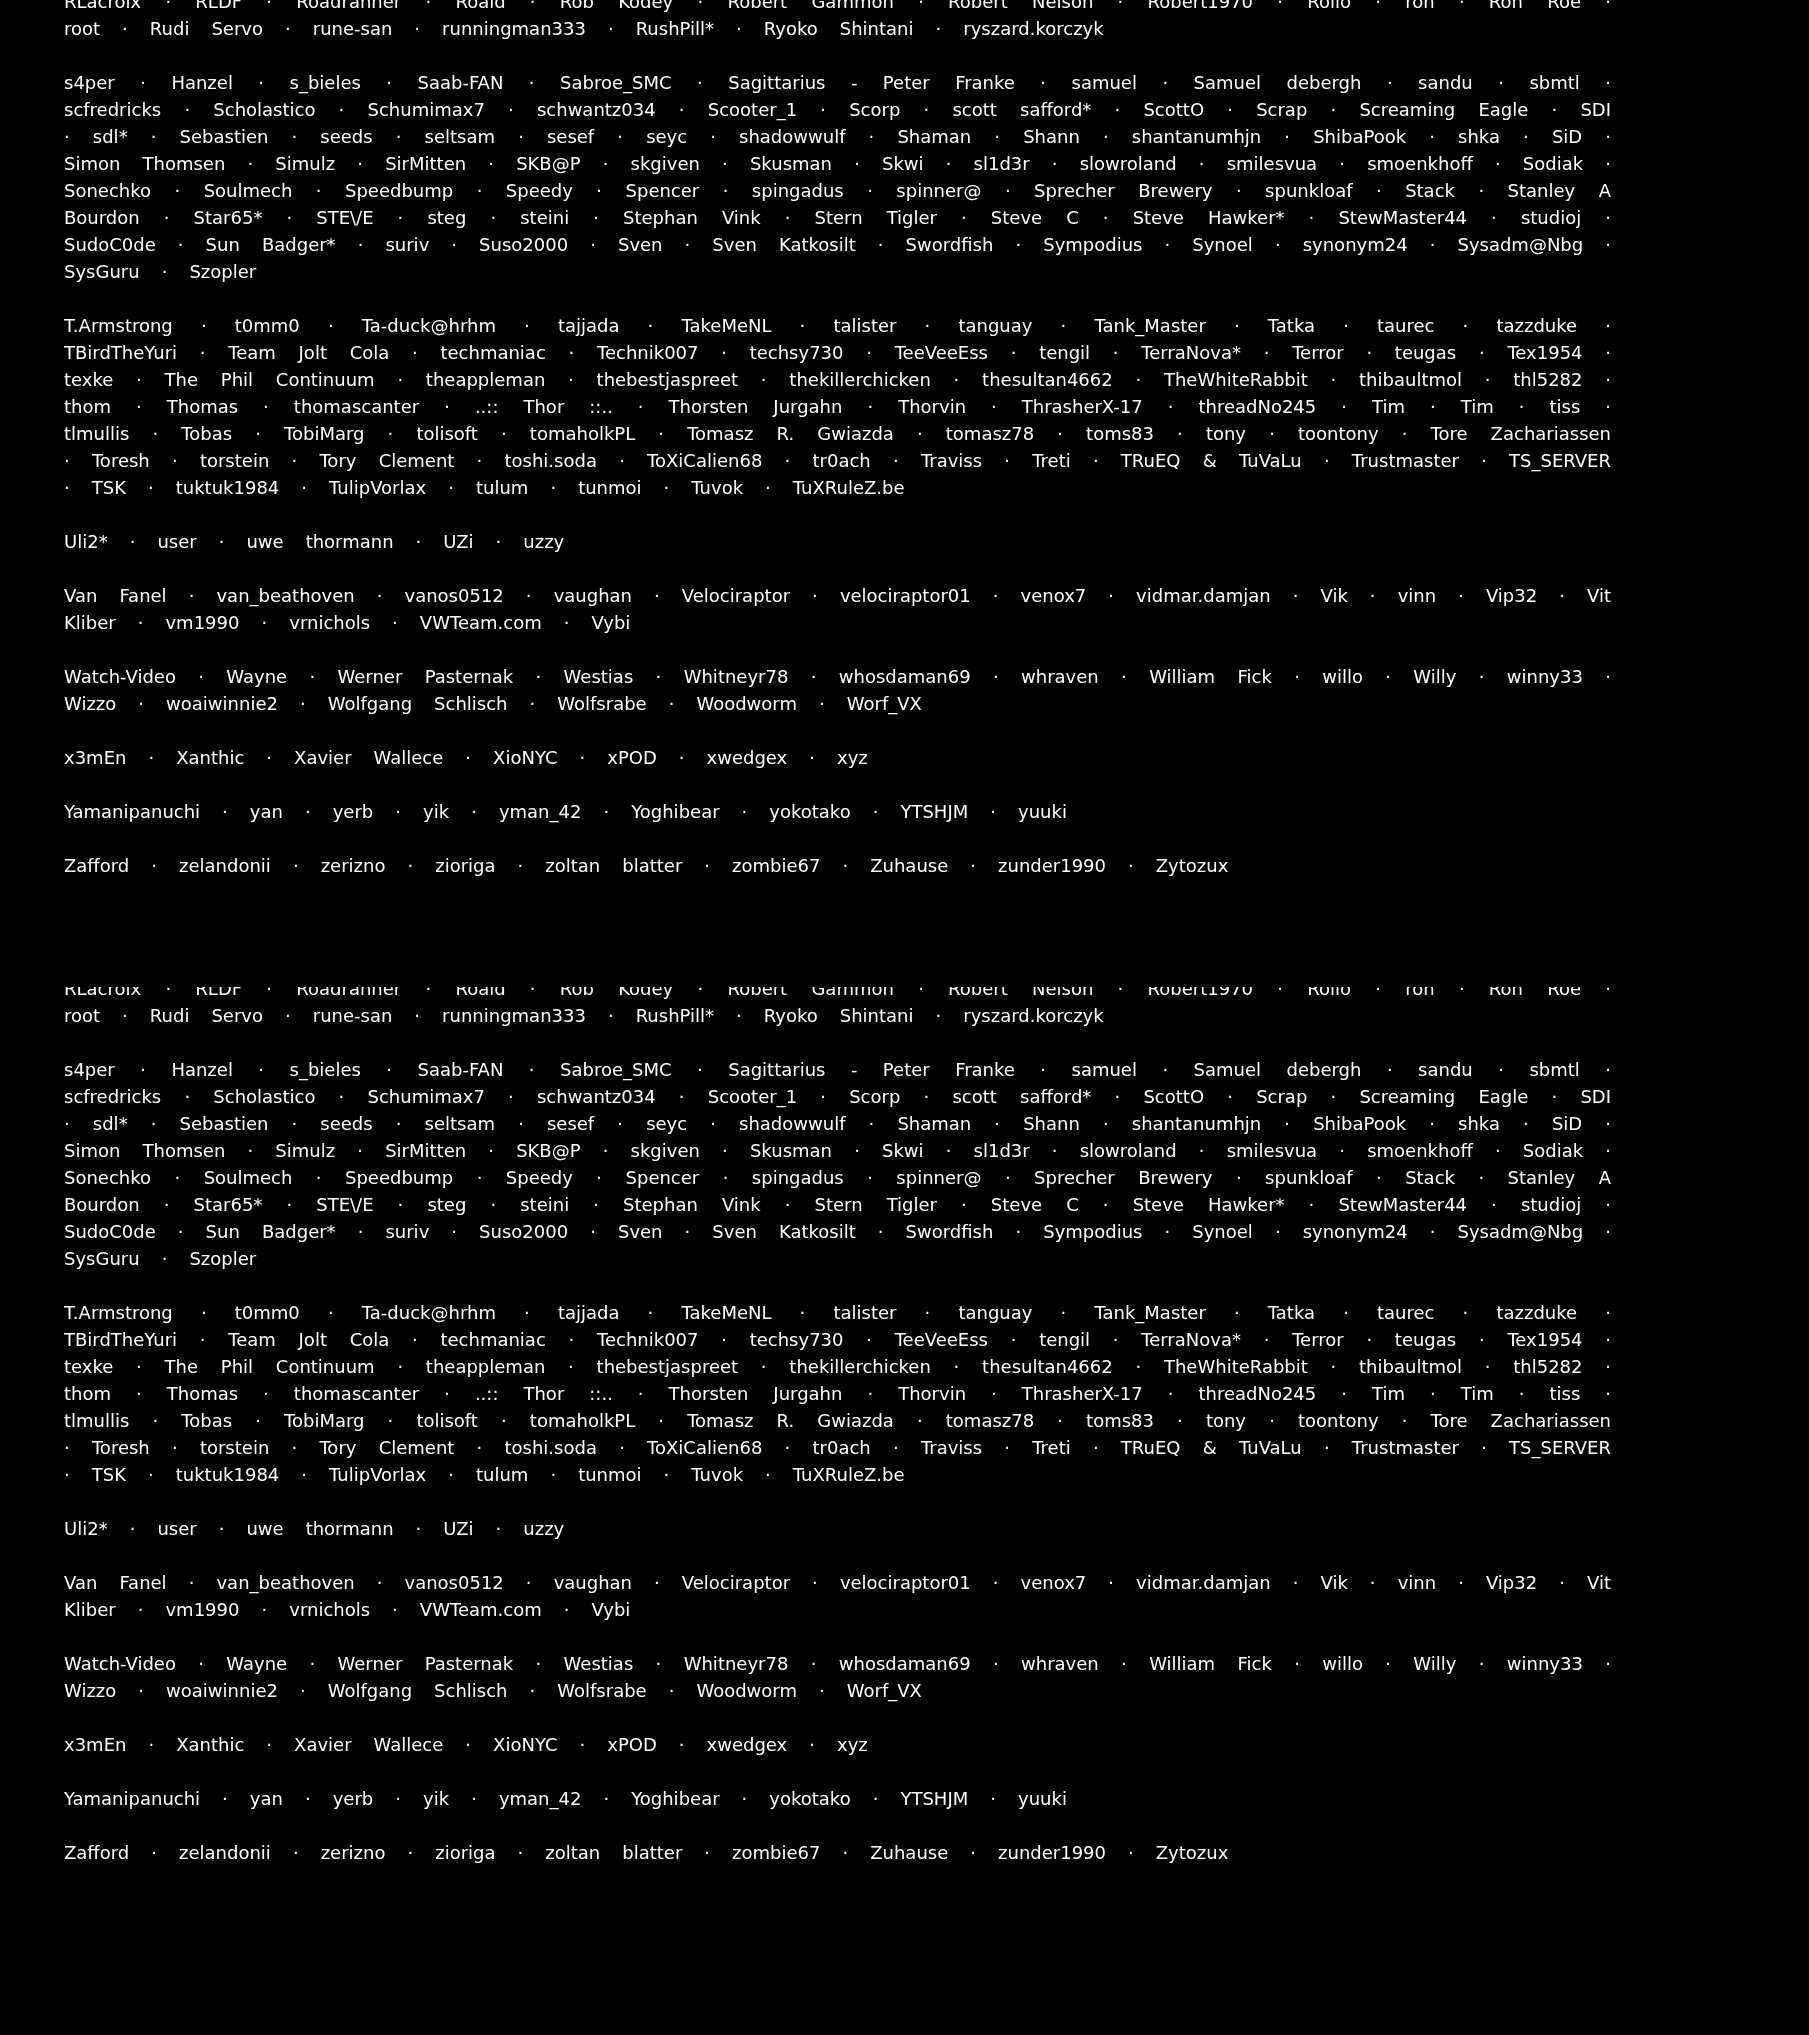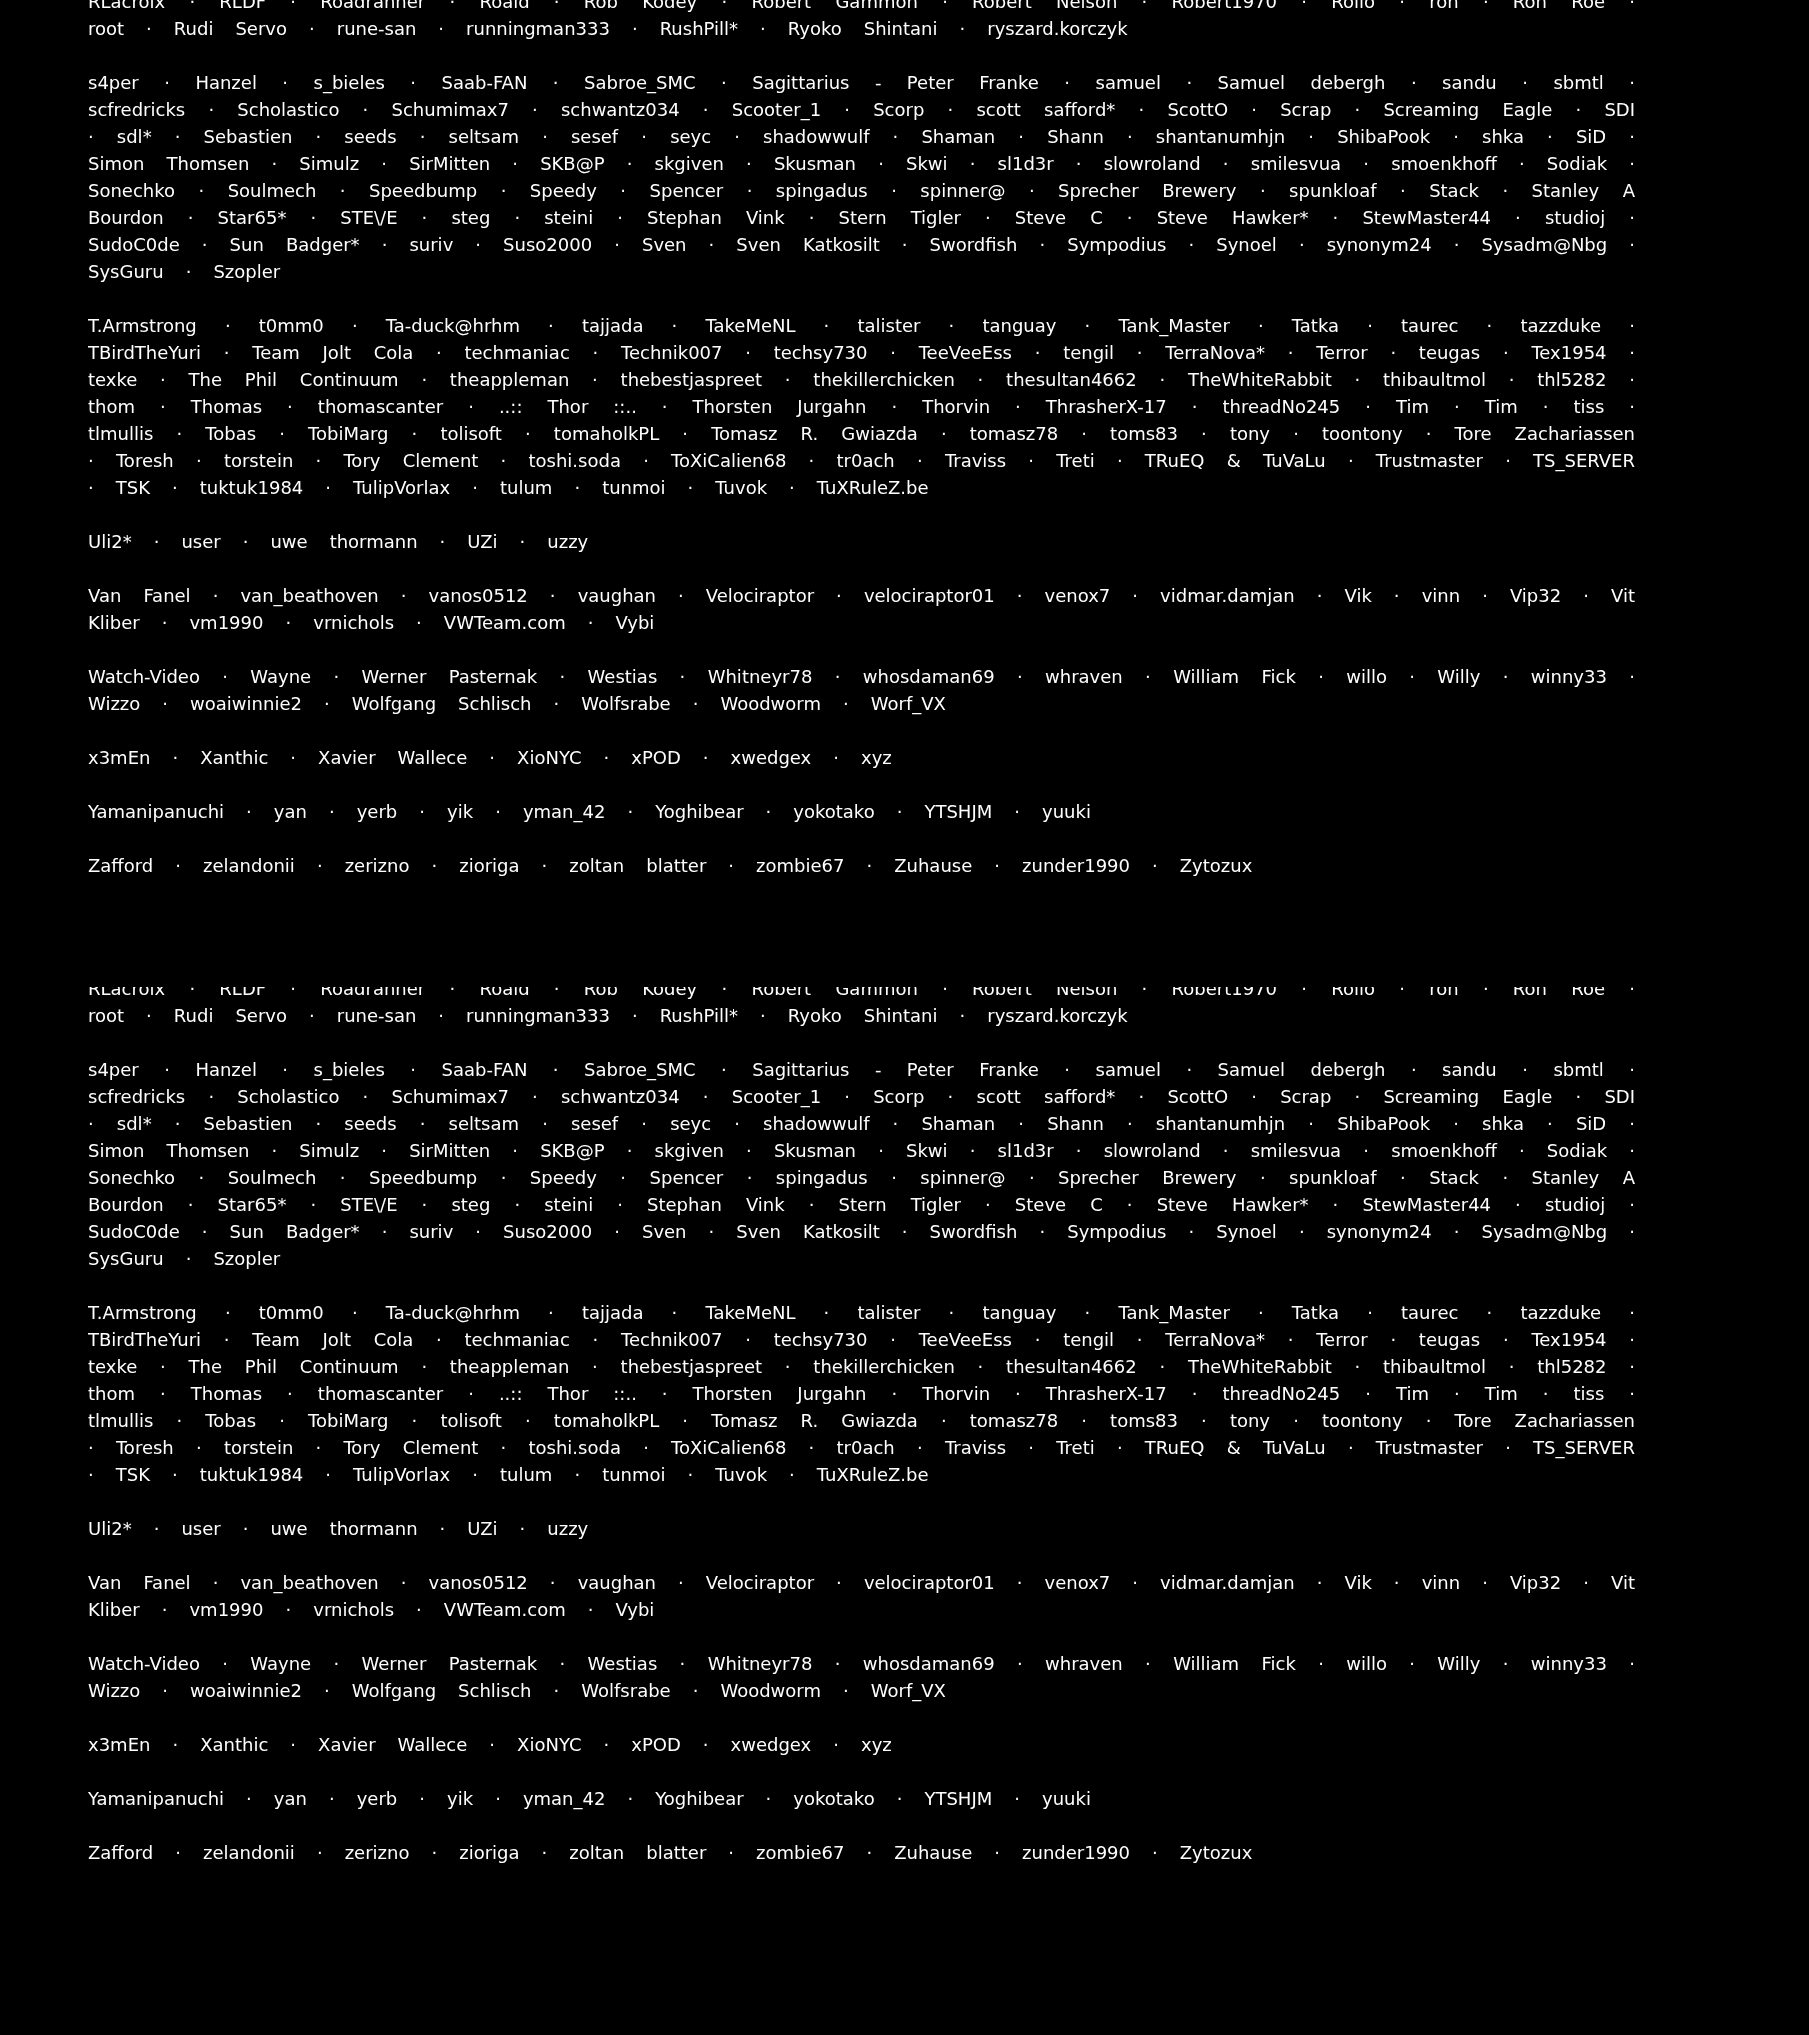--- a/index.html
+++ b/index.html
@@ -9,21 +9,21 @@
   }
   body {
     width: 1809px;
     height: 2035px;
     overflow: hidden;
     position: relative;
   }
   .credits-viewport {
     overflow: hidden;
     width: 1547px;
-    margin-left: 88px;
+    margin-left: 64px;
   }
   .credits-viewport.second {
     margin-top: 104px;
   }
   .credits-content {
     margin-top: -12.2px; 
   }
   .credits-paragraph {
     margin: 0 0 27px 0;
     font-family: "DejaVu Sans", sans-serif;

